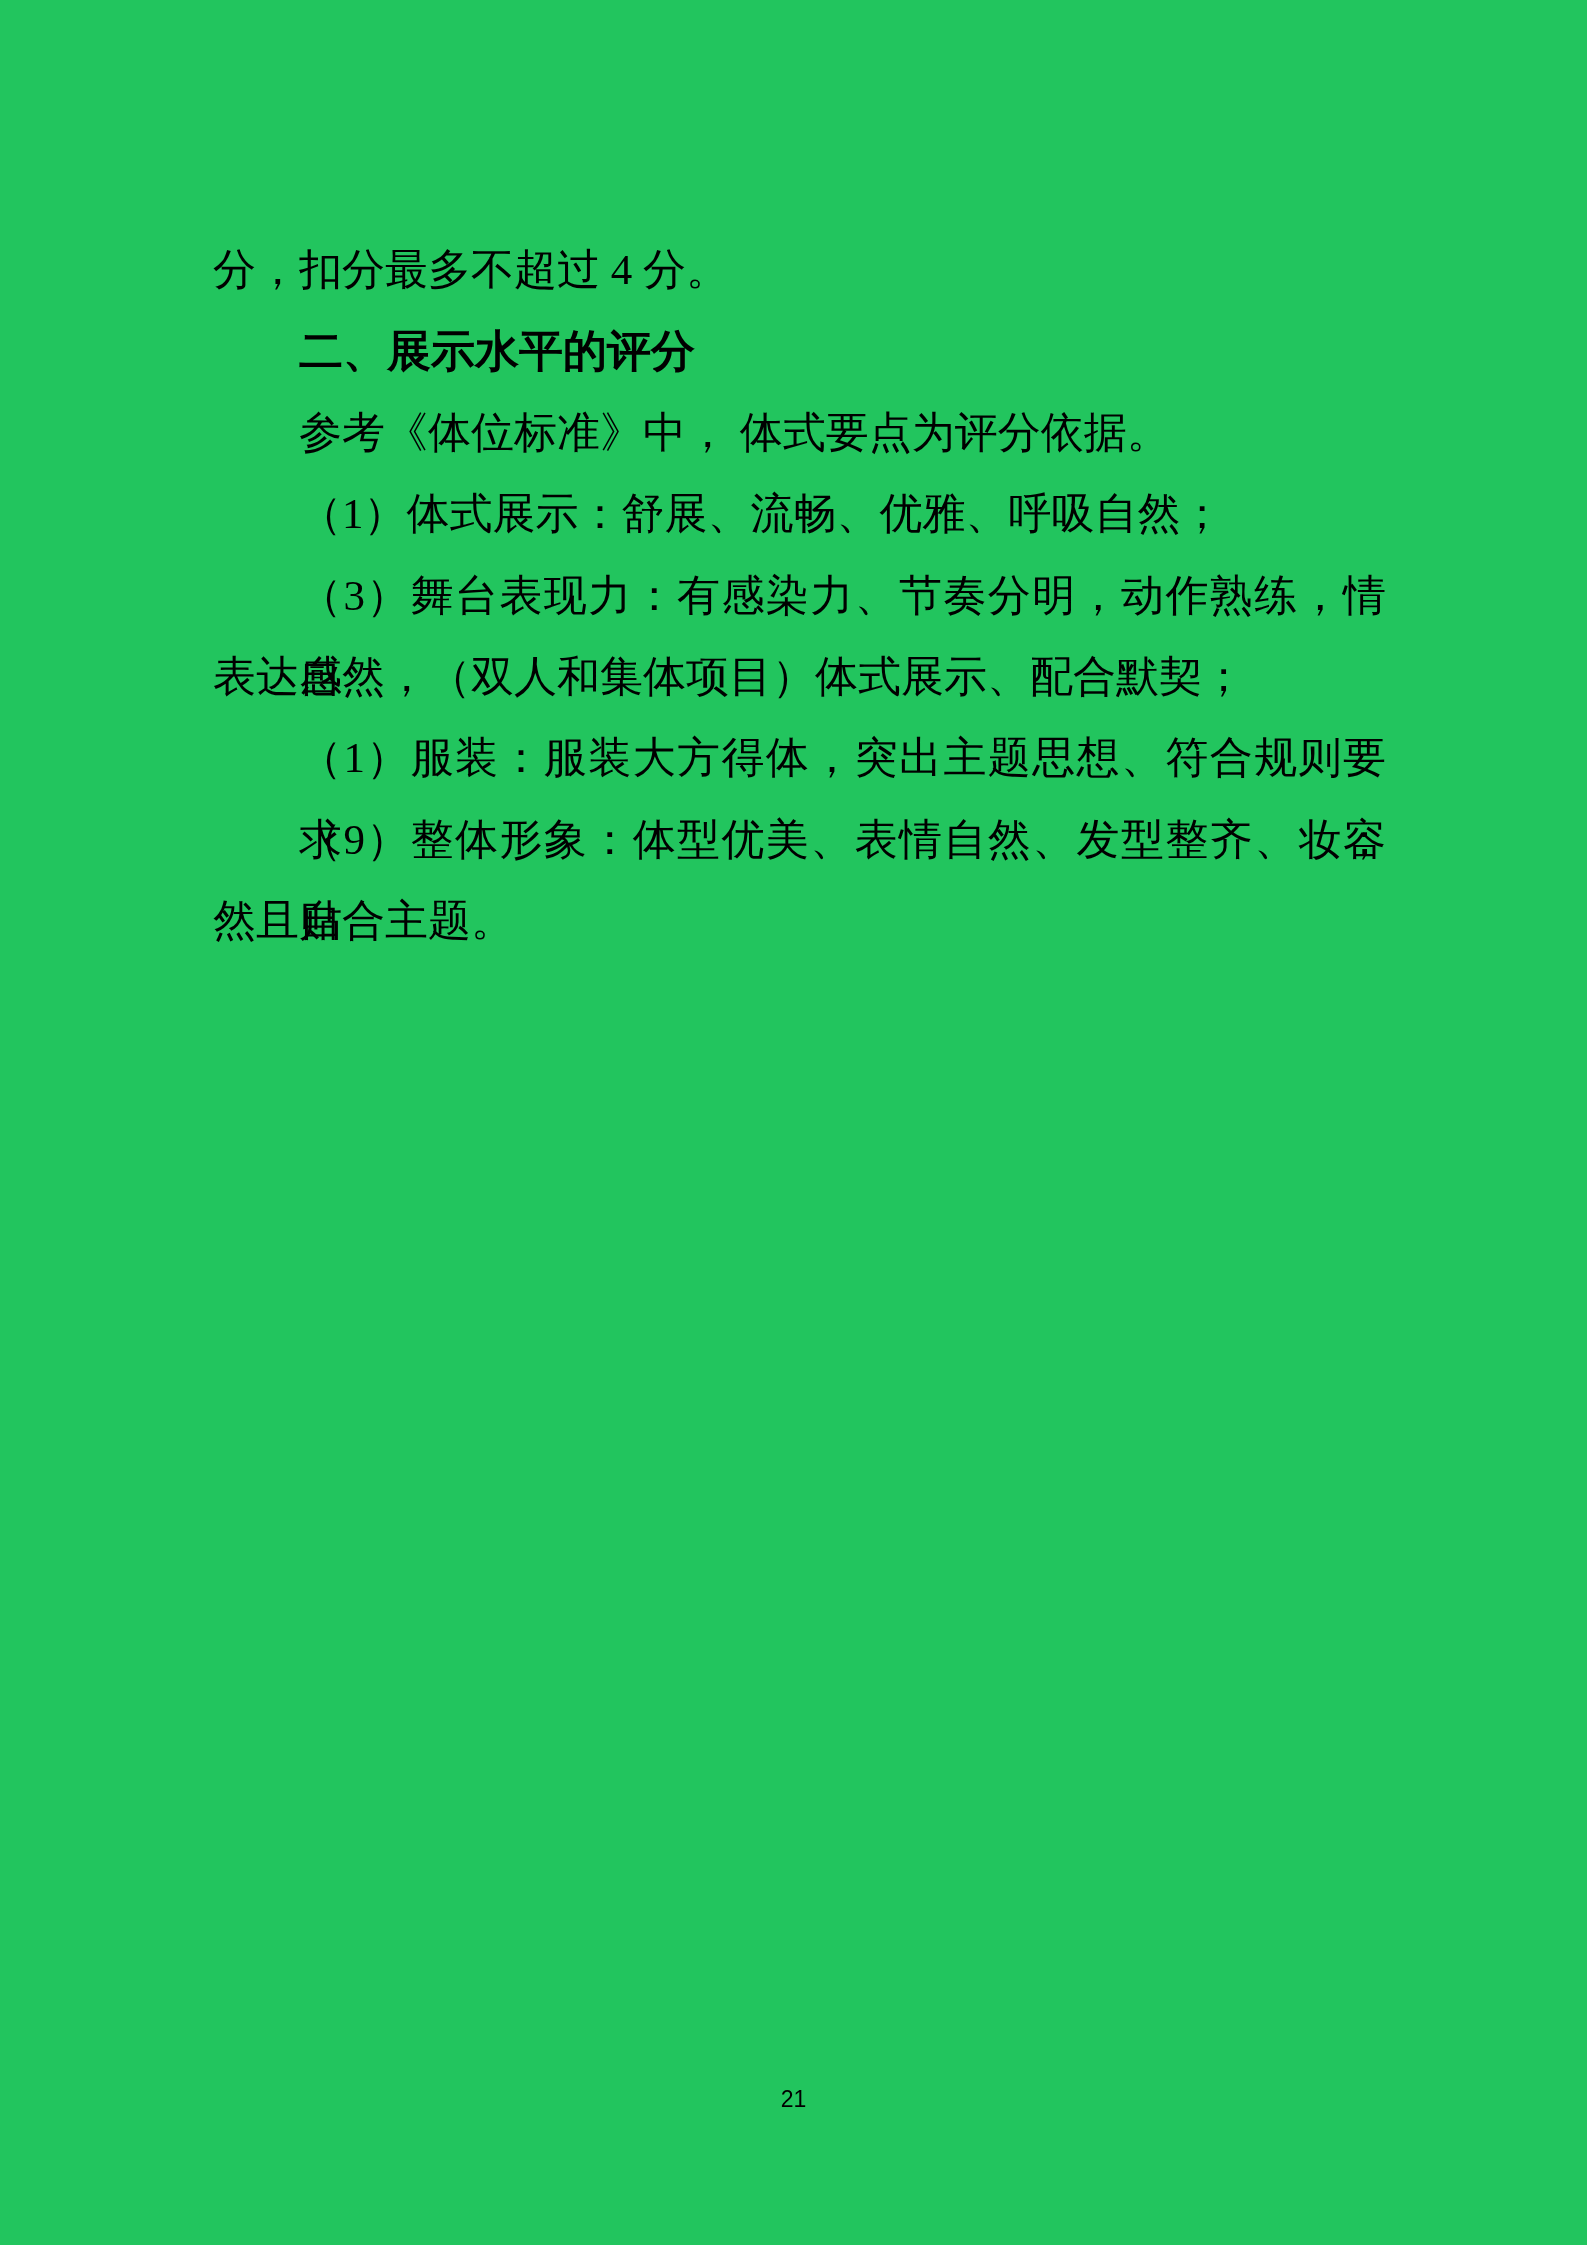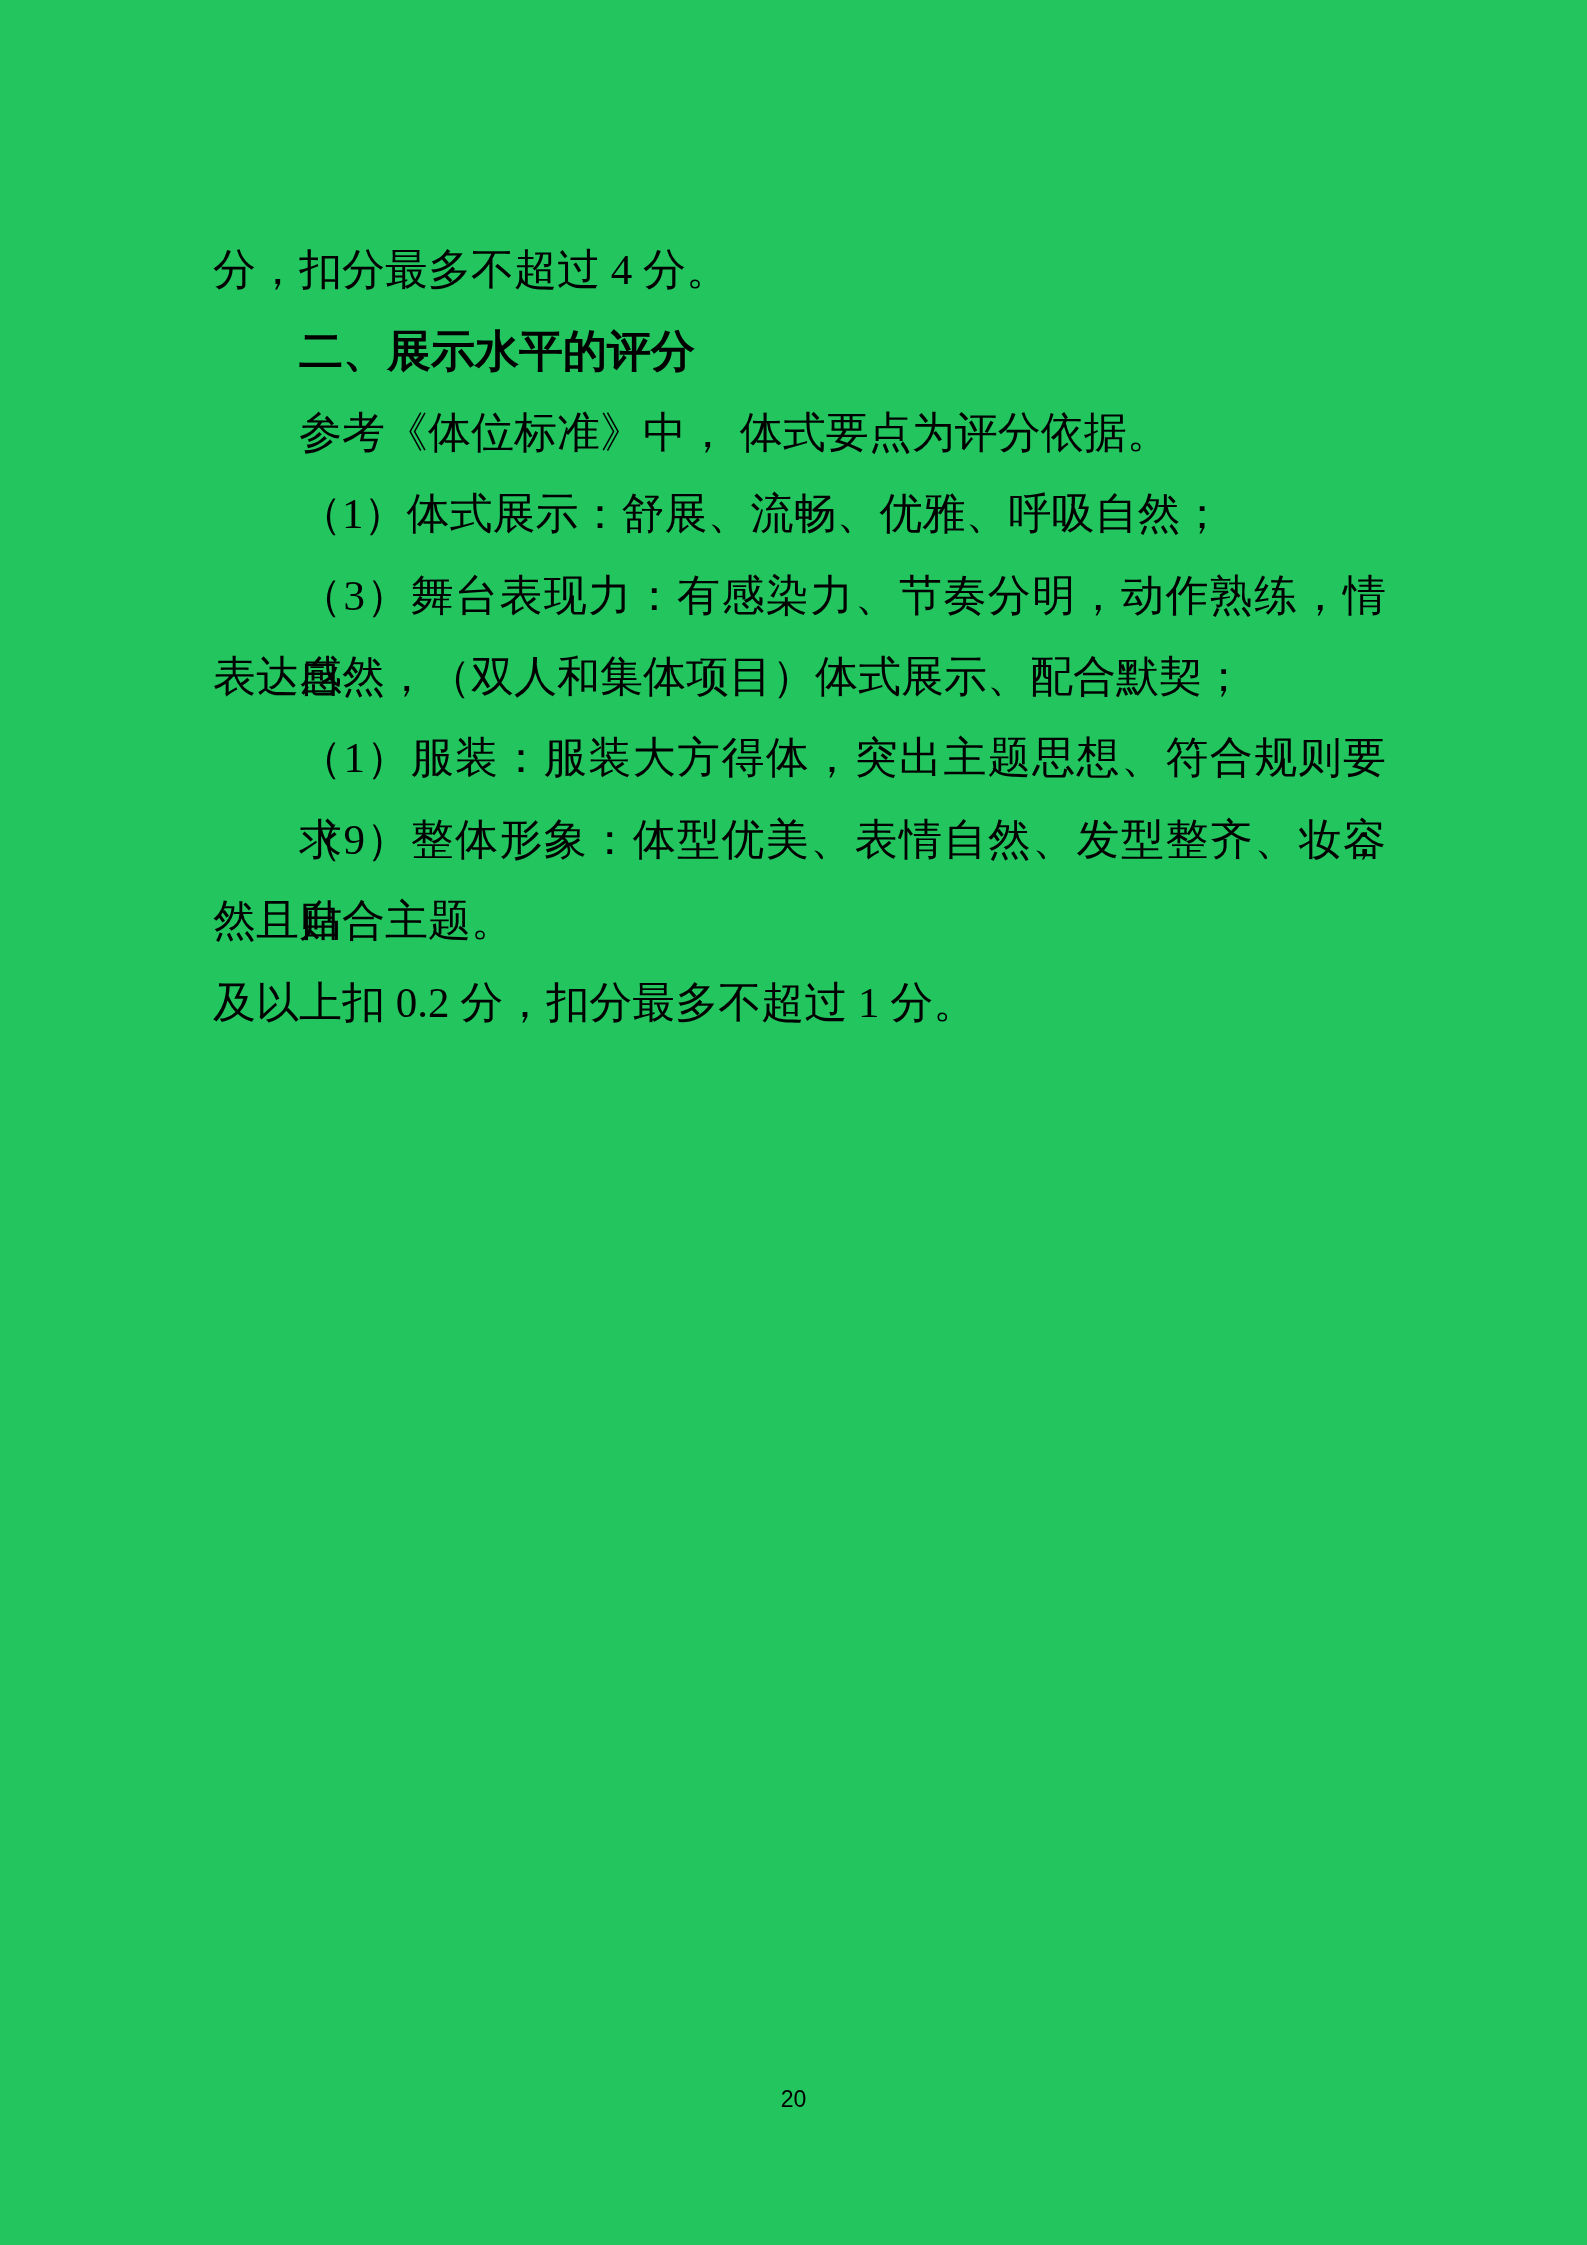--- a/index.html
+++ b/index.html
@@ -57,18 +57,17 @@
   <div class="doc">
     <div class="line">分，扣分最多不超过 4 分。</div>
     <div class="line indent heading">二、展示水平的评分</div>
     <div class="line indent">参考《体位标准》中， 体式要点为评分依据。</div>
     <div class="line indent">（1）体式展示：舒展、流畅、优雅、呼吸自然；</div>
     <div class="line indent justify">（3）舞台表现力：有感染力、节奏分明，动作熟练，情感</div>
     <div class="line">表达自然，（双人和集体项目）体式展示、配合默契；</div>
     <div class="line indent justify">（1）服装：服装大方得体，突出主题思想、符合规则要求；</div>
     <div class="line indent justify">（9）整体形象：体型优美、表情自然、发型整齐、妆容自</div>
     <div class="line">然且贴合主题。</div>
-    <div class="line">及以上扣 0.2 分，扣分最多不超过 1 分。</div>
   </div>
 
-  <div class="pagenum">20</div>
+  <div class="pagenum">21</div>
 
 </div>
 
 </body></html>

